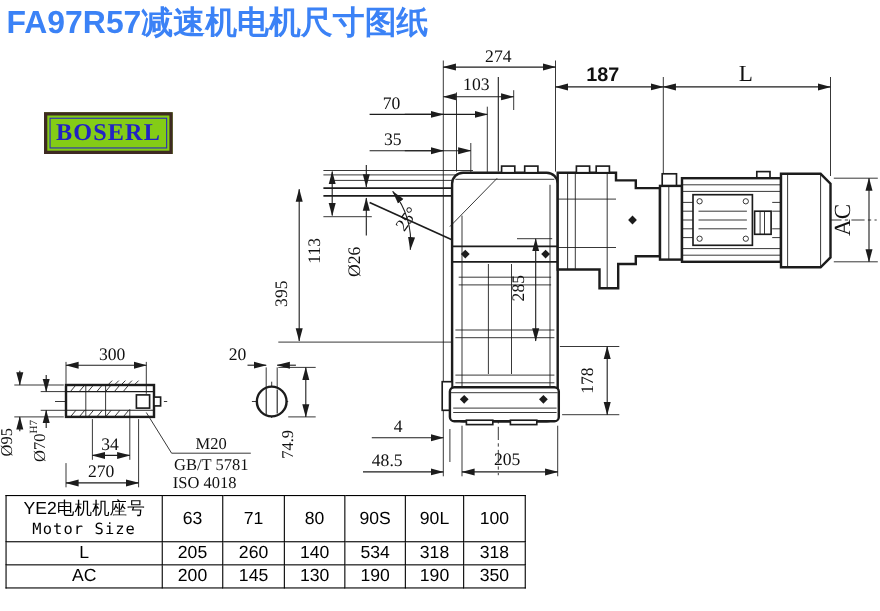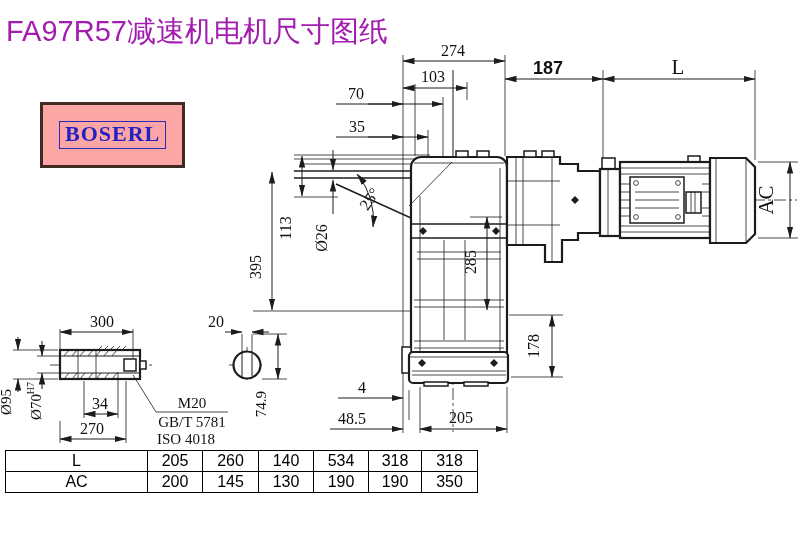--- a/index.html
+++ b/index.html
@@ -1,20 +1,20 @@
 <!DOCTYPE html>
 <html><head>
 <meta charset="utf-8">
 <style>
   html,body{margin:0;padding:0;background:#fff;}
   #stage{position:relative;width:800px;height:555px;background:#ffffff;overflow:hidden;
          font-family:"Liberation Sans",sans-serif;}
-  #title{position:absolute;left:6px;top:12px;font-size:29px;font-weight:normal;color:#a21caf;
+  #title{position:absolute;left:6px;top:1px;font-size:29px;font-weight:bold;color:#3b82f6;
          letter-spacing:0px;white-space:nowrap;}
-  #logo{position:absolute;left:40px;top:102px;border:3px solid #3e2a22;background:#fca5a5;padding:16px;}
+  #logo{position:absolute;left:40px;top:102px;border:3px solid #3e2a22;background:#84cc16;padding:2px;}
   #logo .inner{border:1px solid #2b2bbb;padding:0px 5px 2px 5px;}
   #logo .txt{font-family:"Liberation Serif",serif;font-weight:bold;font-size:22px;color:#2222c4;
              letter-spacing:1px;line-height:1.1;}
   svg{position:absolute;left:0;top:0;}
   svg text{font-family:"Liberation Serif",serif;font-size:16px;fill:#111;}
   .sans-dim{font-family:"Liberation Sans",sans-serif;font-weight:bold;font-size:18px;}
   .big{font-size:21px;}
   .small{font-size:10px;}
   .note{font-size:15px;}
   .ln{stroke:#1c1c1c;stroke-width:1;fill:none;}
@@ -300,20 +300,32 @@
     <colgroup>
       <col style="width:142px">
         <col style="width:55px">
         <col style="width:56px">
       <col style="width:55px">
         <col style="width:55px">
         <col style="width:53px">
         <col style="width:56px">
     </colgroup>
     <tbody>
+        <tr>
+      <td class="hdr">
+        <div class="hcn">YE2电机机座号</div>
+        <div class="hen">Motor Size</div>
+      </td>
+      <td class="hdr">63</td>
+      <td class="hdr">71</td>
+      <td class="hdr">80</td>
+      <td class="hdr">90S</td>
+      <td class="hdr">90L</td>
+      <td class="hdr">100</td>
+    </tr>
     <tr>
       <td class="row">L</td>
       <td class="row">205</td>
       <td class="row">260</td>
       <td class="row">140</td>
       <td class="row">534</td>
       <td class="row">318</td>
       <td class="row">318</td>
     </tr>
     <tr>

